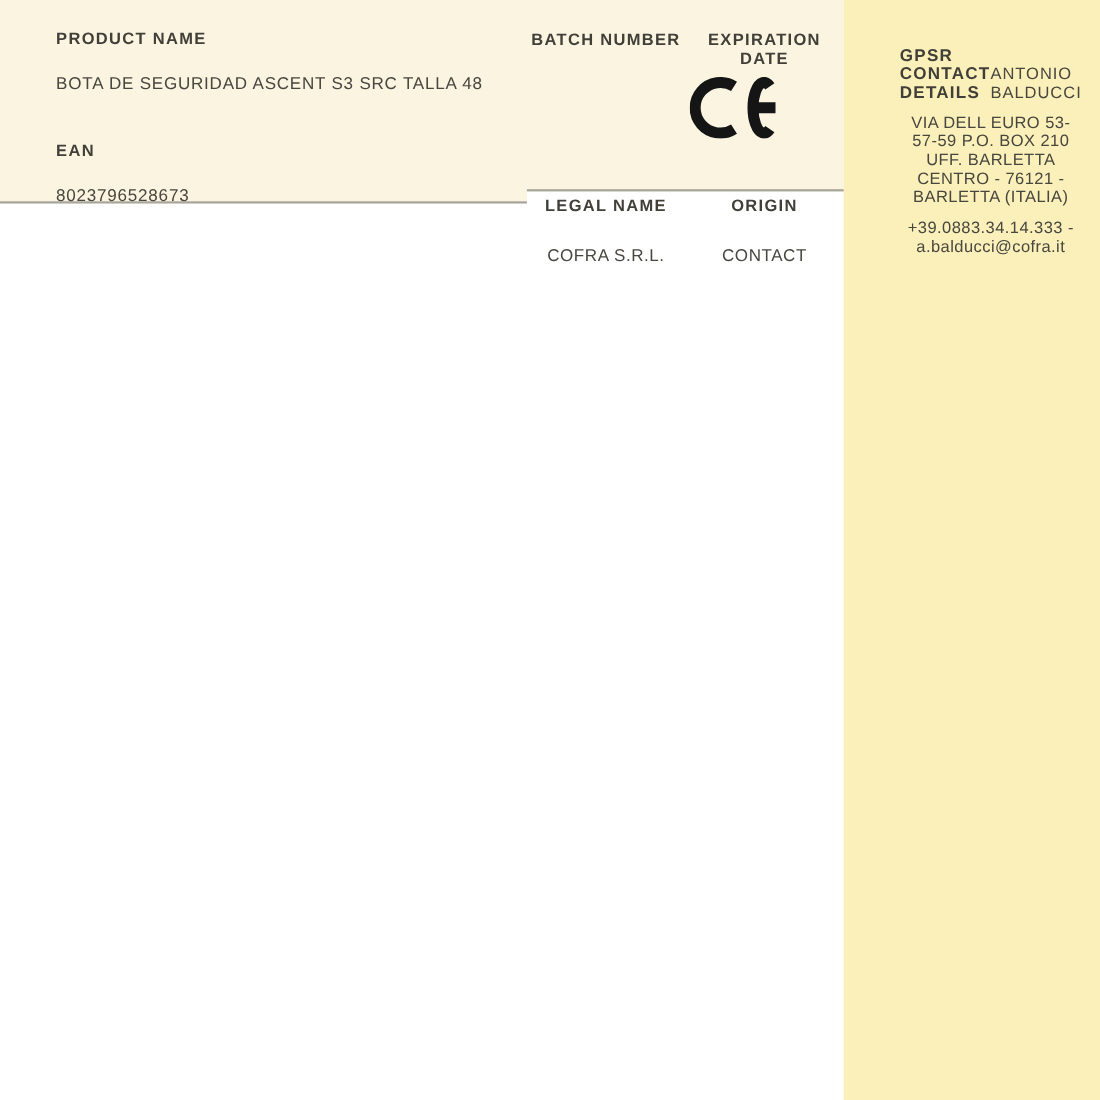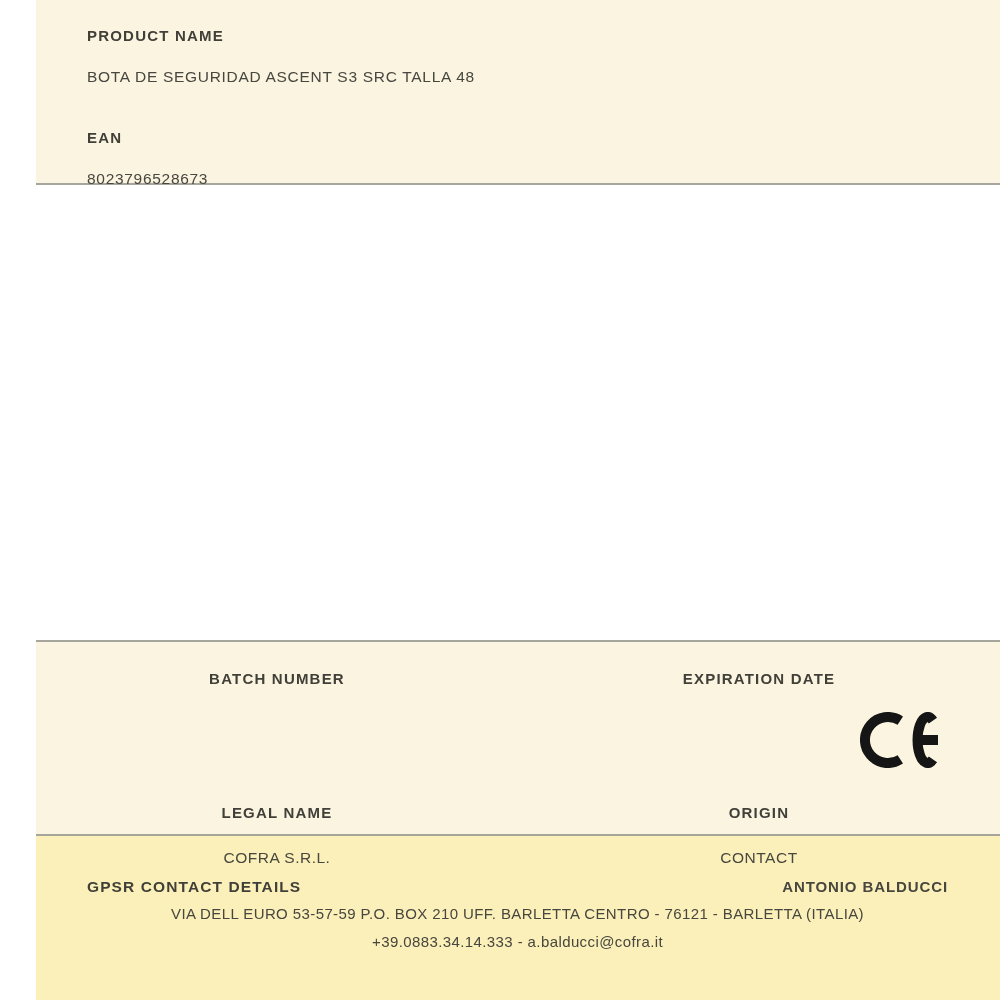--- a/index.html
+++ b/index.html
@@ -3,21 +3,21 @@
 <meta charset="utf-8">
 <style>
   * { margin:0; padding:0; box-sizing:border-box; }
   html,body { width:1000px; height:1000px; }
   body {
     font-family:"Liberation Sans", sans-serif;
     color:#47463f;
     background:#ffffff;
     overflow:hidden;
   }
-  .page { width:1000px; height:1000px; display:flex; flex-direction:column;padding-left:36px; }
+  .page { width:1000px; height:1000px; display:flex; flex-direction:row; }
 
   
   .sec-top {
     height:185px;
     background:#faf4e0;
     border-bottom:2px solid #a7a69c;
     padding:27px 40px 0 51px;
     flex:none;
   }
   .field-label {
@@ -33,21 +33,21 @@
   
   .sec-blank {
     height:457px;
     background:#ffffff;
     border-bottom:2px solid #a7a69c;
     flex:none;
   }
 
   
   .sec-details {
-    height:194px;
+    height:174px;
     background:#faf4e0;
     border-bottom:2px solid #a7a69c;
     position:relative;
     padding-top:28px;
     flex:none;
   }
   .d-row { display:flex; }
   .d-row + .d-row { margin-top:72px; }
   .d-cell { width:50%; text-align:center; }
   .d-label {
@@ -68,21 +68,21 @@
     flex:1;
     background:#fbf0b9;
     padding:42px 52px 0 51px;
   }
   .f-row1 { display:flex; justify-content:space-between; align-items:flex-end; }
   .f-gpsr {
     font-size:15.5px; line-height:17px; font-weight:700; letter-spacing:1.1px;
     color:#403f38;
   }
   .f-name {
-    font-size:15px; line-height:17px; font-weight:700; letter-spacing:0.9px;
+    font-size:15px; line-height:17px; font-weight:400; letter-spacing:0.9px;
     color:#47463f;
   }
   .f-line {
     text-align:center;
     font-size:15px; line-height:17px; font-weight:400; letter-spacing:0.4px;
     margin-top:10px; color:#47463f;
   }
   .f-line.phone { margin-top:11px; }
 </style>
 </head>

